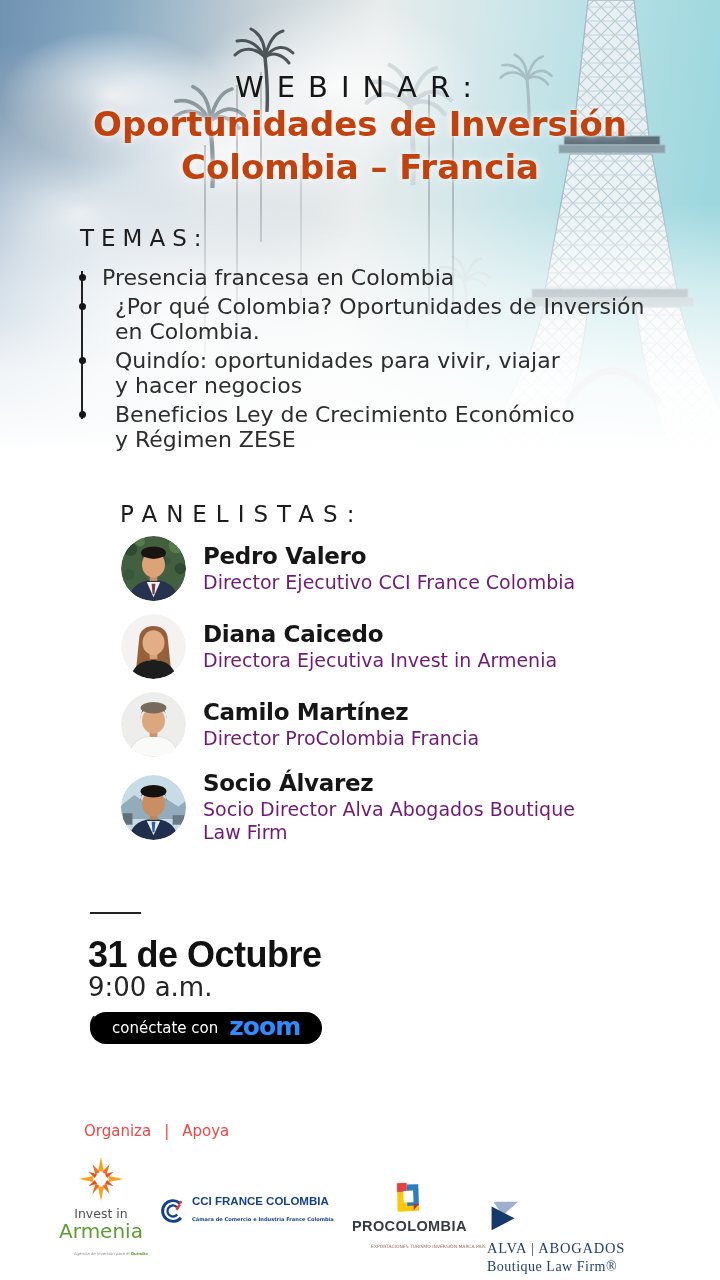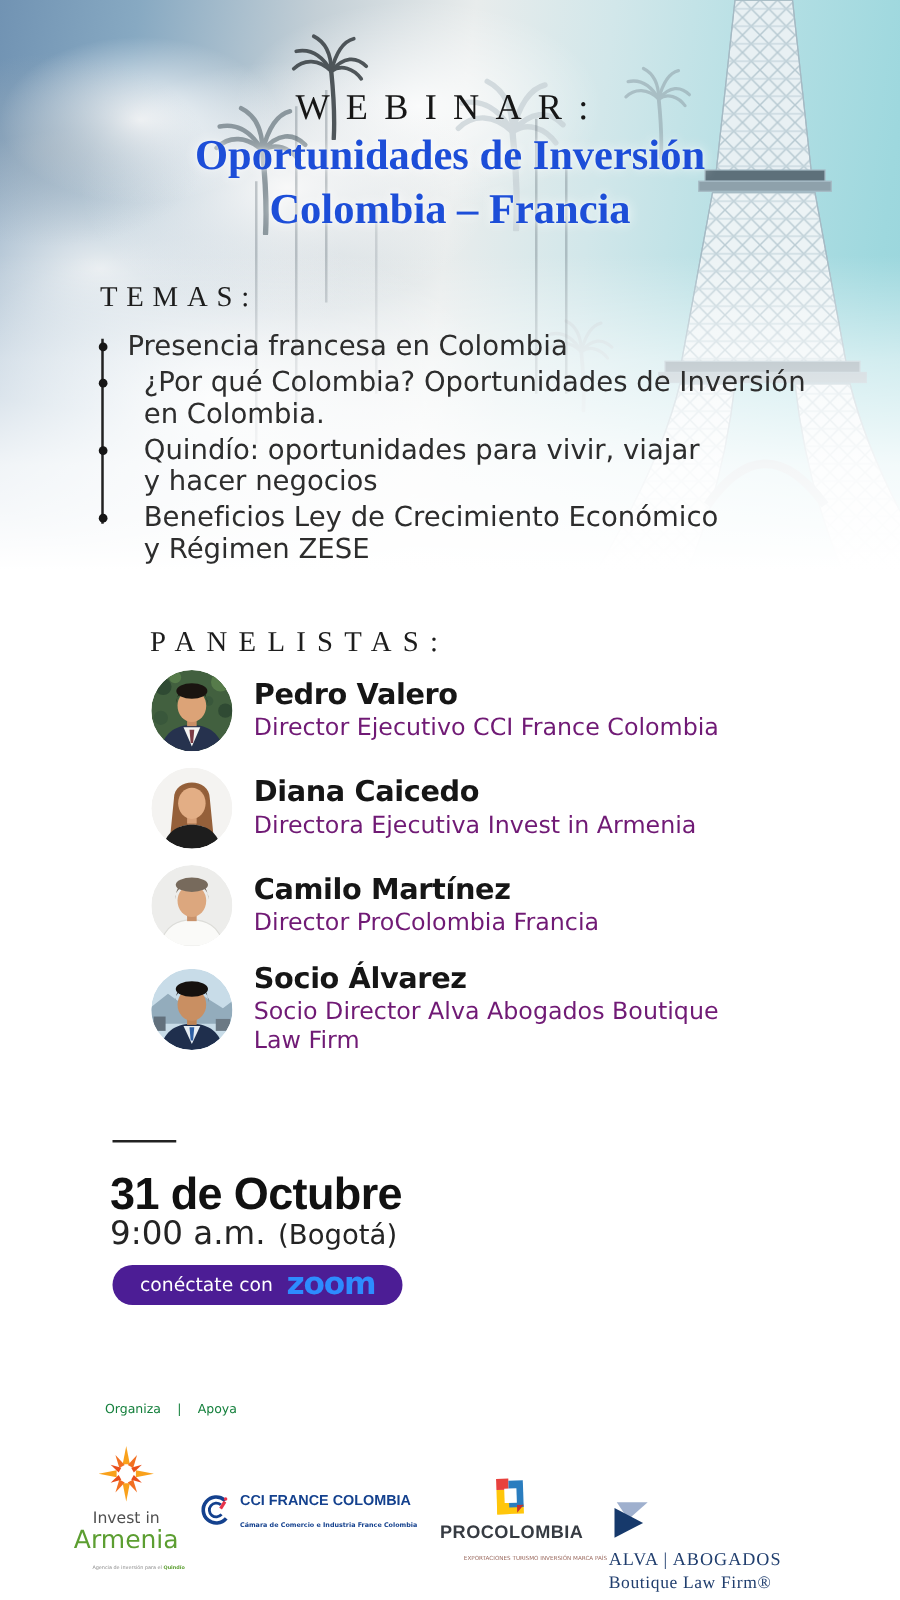--- a/index.html
+++ b/index.html
@@ -1,39 +1,39 @@
 <!DOCTYPE html>
 <html lang="es"><head>
 <meta charset="utf-8">
 <style>
   html,body{margin:0;padding:0;}
   body{width:720px;height:1280px;background:#fff;font-family:"DejaVu Sans","Liberation Sans",sans-serif;}
   .page{position:relative;width:720px;height:1280px;overflow:hidden;background:#fff;}
-  .abs{position:absolute;font-family:Liberation Serif, serif;}
+  .abs{position:absolute;}
 
   
   .hero{position:absolute;left:0;top:0;width:720px;height:600px;overflow:hidden;}
   .hero-sky{position:absolute;inset:0;
     background:linear-gradient(97deg,#7193B3 0%,#87A9C2 14%,#C3CFD6 32%,#E8ECEC 48%,#D2E7EA 62%,#B4DFE4 78%,#9ED8DE 92%,#97D4DB 100%);}
   .hero-clouds{position:absolute;inset:0;background:
     radial-gradient(180px 110px at 40px 120px, rgba(172,184,194,.55) 0%, rgba(172,184,194,0) 70%),
     radial-gradient(160px 95px at 112px 96px, rgba(255,255,255,.98) 0%, rgba(255,255,255,0) 70%),
     radial-gradient(230px 140px at 230px 150px, rgba(250,250,250,.96) 0%, rgba(250,250,250,0) 72%),
     radial-gradient(260px 150px at 80px 215px, rgba(238,241,243,.95) 0%, rgba(238,241,243,0) 75%),
     radial-gradient(210px 120px at 335px 85px, rgba(255,255,255,.85) 0%, rgba(255,255,255,0) 70%),
     radial-gradient(300px 175px at 175px 320px, rgba(255,255,255,.92) 0%, rgba(255,255,255,0) 75%);}
   .tower{position:absolute;left:440px;top:0;width:300px;height:560px;}
   .palm{position:absolute;}
   .trunk{position:absolute;width:2px;background:rgba(88,100,108,.32);}
   .hero-fade{position:absolute;inset:0;background:
     linear-gradient(180deg, rgba(255,255,255,0) 0%, rgba(255,255,255,0) 34%, rgba(255,255,255,.55) 48%, rgba(255,255,255,.88) 62%, #ffffff 76%, #ffffff 100%);}
 
   
   .kicker{left:0;top:70px;width:720px;text-align:center;font-size:29px;letter-spacing:13px;font-weight:500;color:#161616;z-index:5;}
-  .hero-title{left:0;top:103px;width:720px;text-align:center;font-size:34px;line-height:43px;font-weight:700;color:#1d4ed8;z-index:5;
+  .hero-title{left:0;top:103px;width:720px;text-align:center;font-size:34px;line-height:43px;font-weight:700;color:#c2410c;z-index:5;
     text-shadow:0 0 10px rgba(255,255,255,.9),0 0 3px rgba(255,255,255,.55);}
 
   
   .temas-heading{left:80px;top:225px;font-size:23px;letter-spacing:7px;font-weight:500;color:#1d1d1d;z-index:5;}
   .temas-list{left:82px;top:265px;margin:0;padding:0;list-style:none;z-index:5;position:absolute;}
   .temas-line{position:absolute;left:-1px;top:6px;width:2px;height:148px;background:#222;}
   .tema{position:relative;padding-left:20px;font-size:22px;line-height:25px;color:#2d2d2d;white-space:pre-line;}
   .tema + .tema{margin-top:4px;padding-left:33px;}
   .tema::before{content:"";position:absolute;left:-3.5px;top:9px;width:7px;height:7px;border-radius:50%;background:#161616;}
 
@@ -41,37 +41,37 @@
   .panel-heading{left:120px;top:501px;font-size:23px;letter-spacing:9px;font-weight:500;color:#1d1d1d;z-index:5;}
   .panelists{left:121px;top:536px;display:flex;flex-direction:column;gap:13px;z-index:5;position:absolute;}
   .panelist{display:flex;align-items:center;gap:17px;min-height:65px;}
   .avatar{width:65px;height:65px;flex:0 0 65px;border-radius:50%;}
   .p-name{font-size:23px;font-weight:700;color:#161616;line-height:27px;letter-spacing:-0.3px;}
   .p-role{font-size:19px;color:#701a75;line-height:23px;margin-top:1px;white-space:pre-line;}
 
   
   .date-dash{left:90px;top:912px;width:51px;height:2px;background:#222;z-index:5;}
   .event-date{left:88px;top:934px;font-size:36px;font-weight:700;color:#111;letter-spacing:-0.5px;font-family:"Liberation Sans",sans-serif;z-index:5;}
-  .event-time{left:88px;top:972px;display:flex;align-items:baseline;gap:10px;z-index:5;position:absolute;}
+  .event-time{left:88px;top:972px;display:flex;align-items:baseline;gap:10px;z-index:5;position:absolute;flex-direction:column;}
   .time-main{font-size:26px;color:#242424;}
   .time-tz{font-size:22px;color:#242424;}
-  .cta-pill{left:90px;top:1012px;height:32px;border-radius:17px;background:#4c1d95;display:flex;align-items:center;padding:0 22px;gap:11px;z-index:5;position:absolute;cursor:pointer;}
+  .cta-pill{left:90px;top:1012px;height:32px;border-radius:17px;background:#000000;display:flex;align-items:center;padding:0 22px;gap:11px;z-index:5;position:absolute;cursor:pointer;}
   .cta-label{color:#ffffff;font-size:15px;}
   .cta-brand{color:#2D8CFF;font-size:25px;font-weight:700;letter-spacing:-1px;line-height:1;position:relative;top:-2px;}
 
   
-  .credits{left:84px;top:1122px;display:flex;gap:13px;font-size:10px;color:#15803d;z-index:5;position:absolute;}
+  .credits{left:84px;top:1122px;display:flex;gap:13px;font-size:15px;color:#ef4444;z-index:5;position:absolute;}
   .logo-block{z-index:5;position:absolute;}
   .logo-armenia{left:54px;top:1154px;width:94px;text-align:center;}
   .armenia-l1{font-size:12.5px;color:#4f4f4f;margin-top:-2px;}
   .armenia-l2{font-size:20px;color:#5C9E31;line-height:1.05;font-weight:500;}
   .micro{display:inline-block;font-size:6px;white-space:nowrap;}
   .armenia-tag{color:#8a8a8a;transform:scale(.65);transform-origin:50% 0;margin-top:1px;}
   .armenia-tag b{color:#5C9E31;}
-  .logo-cci{left:160px;top:1195px;display:flex;gap:6px;}
+  .logo-cci{left:160px;top:1195px;display:flex;align-items:center;gap:6px;}
   .cci-title{font-size:11.5px;font-weight:700;color:#14418E;font-family:"Liberation Sans",sans-serif;}
   .cci-sub{font-weight:700;color:#14418E;transform:scale(.85);transform-origin:0 0;margin-top:2px;}
   .logo-procolombia{left:352px;top:1180px;width:112px;text-align:center;}
   .pc-title{font-size:14.5px;font-weight:700;color:#363B42;letter-spacing:.4px;margin-top:0;font-family:"Liberation Sans",sans-serif;}
   .pc-sub{color:#9B6B60;transform:scale(.75);transform-origin:50% 0;margin-top:1px;}
   .logo-alva{left:487px;top:1200px;display:flex;gap:7px;align-items:flex-start;flex-direction:column;}
   .alva-text{font-family:"Liberation Serif",serif;color:#203E6E;}
   .alva-title{font-size:14.5px;letter-spacing:.8px;}
   .alva-sub{font-size:14px;letter-spacing:.5px;margin-top:2px;}
 </style>

